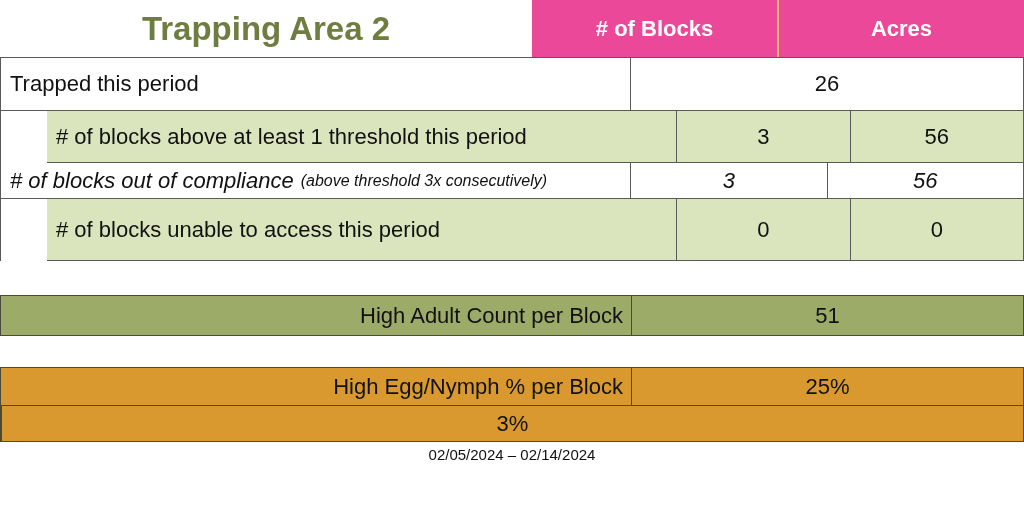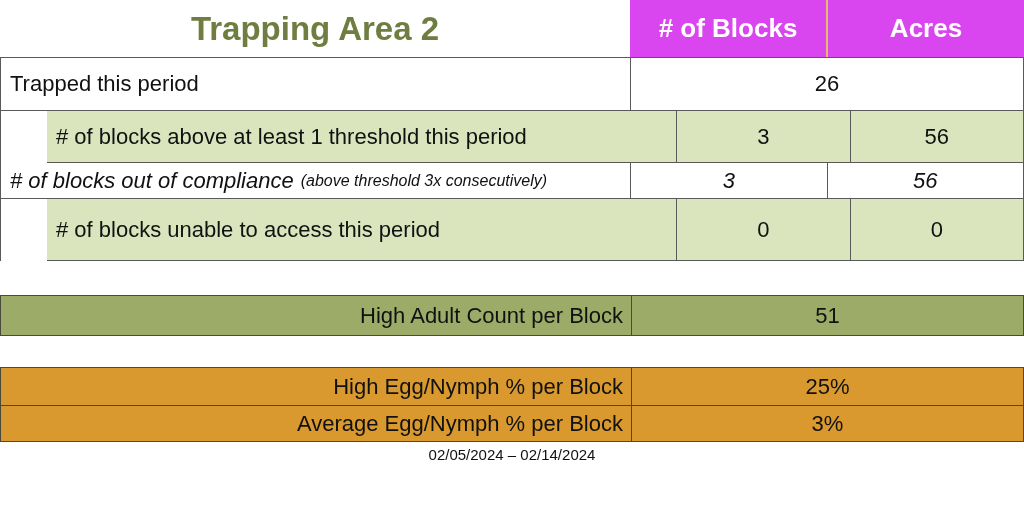--- a/index.html
+++ b/index.html
@@ -2,25 +2,25 @@
 <html><head>
 <meta charset="utf-8">
 <style>
   * { box-sizing: border-box; margin: 0; padding: 0; }
   html, body { width: 1024px; height: 509px; background: #ffffff; overflow: hidden; }
   body { font-family: "Liberation Sans", sans-serif; color: #111111; }
 
   
   .header-row { display: flex; height: 57px; }
   .title-cell {
-    width: 630px; display: flex; align-items: center; justify-content: center;
+    width: 532px; display: flex; align-items: center; justify-content: center;
     font-size: 33px; font-weight: bold; color: #6F7D40; background: #ffffff;
   }
   .hdr-cell {
-    flex: 1; background: #d946ef; color: #ffffff; font-weight: bold; font-size: 26px;
+    flex: 1; background: #ec4899; color: #ffffff; font-weight: bold; font-size: 22px;
     display: flex; align-items: center; justify-content: center;
   }
   .hdr-cell.second { border-left: 2px solid #E5BA6A; }
 
   
   .main-body { border: 1px solid #595959; border-bottom: none; }
   .mt-row { display: flex; border-bottom: 1px solid #595959; background: #ffffff; }
   .mt-row.shaded { background: #DAE5BE; margin-left: 46px; }
   .mt-row.r1 { height: 53px; }
   .mt-row.r2 { height: 52px; }
@@ -119,20 +119,19 @@
   </div>
 
   <div class="spacer-b"></div>
 
   <div class="sub-table egg">
     <div class="sub-row first">
       <div class="sub-label">High Egg/Nymph % per Block</div>
       <div class="sub-val">25%</div>
     </div>
     <div class="sub-row secondr">
-      <div class="sub-label">Average Egg/Nymph % per Block</div>
       <div class="sub-val">3%</div>
     </div>
   </div>
 
   <div class="footer">02/05/2024 – 02/14/2024</div>
 
 </div>
 
 </body></html>

